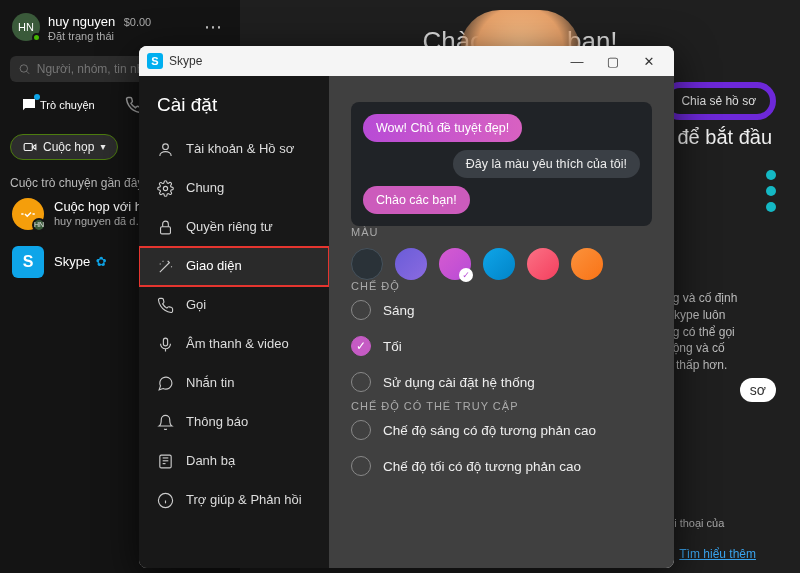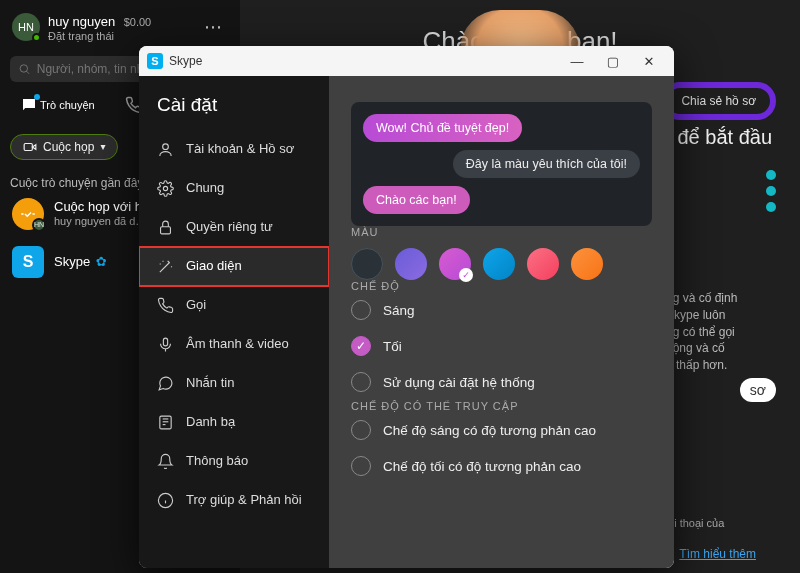--- a/index.html
+++ b/index.html
@@ -265,33 +265,33 @@
         <span>Âm thanh &amp; video</span>
       </div>
       <div class="nav-item">
         <svg viewBox="0 0 24 24">
             <path d="M21 11.5a8.38 8.38 0 0 1-.9 3.8 8.5 8.5 0 0 1-7.6 4.7 8.38 8.38 0 0 1-3.8-.9L3 21l1.9-5.7a8.38 8.38 0 0 1-.9-3.8 8.5 8.5 0 0 1 4.7-7.6 8.38 8.38 0 0 1 3.8-.9h.5a8.48 8.48 0 0 1 8 8z"></path>
           </svg>
         <span>Nhắn tin</span>
       </div>
       <div class="nav-item">
         <svg viewBox="0 0 24 24">
+            <path d="M18 8a6 6 0 0 0-12 0c0 7-3 9-3 9h18s-3-2-3-9"></path>
+            <path d="M13.7 21a2 2 0 0 1-3.4 0"></path>
+          </svg>
+        <span>Thông báo</span>
+      </div>
+      <div class="nav-item">
+        <svg viewBox="0 0 24 24">
             <rect x="4" y="3" width="16" height="18" rx="2"></rect>
             <line x1="8" y1="7" x2="16" y2="7"></line>
             <line x1="8" y1="11" x2="16" y2="11"></line>
             <line x1="8" y1="15" x2="12" y2="15"></line>
           </svg>
         <span>Danh bạ</span>
-      </div>
-      <div class="nav-item">
-        <svg viewBox="0 0 24 24">
-            <path d="M18 8a6 6 0 0 0-12 0c0 7-3 9-3 9h18s-3-2-3-9"></path>
-            <path d="M13.7 21a2 2 0 0 1-3.4 0"></path>
-          </svg>
-        <span>Thông báo</span>
       </div>
       <div class="nav-item">
         <svg viewBox="0 0 24 24">
             <circle cx="12" cy="12" r="10"></circle>
             <line x1="12" y1="16" x2="12" y2="12"></line>
             <line x1="12" y1="8" x2="12" y2="8"></line>
           </svg>
         <span>Trợ giúp &amp; Phản hồi</span>
       </div>
     </div>

